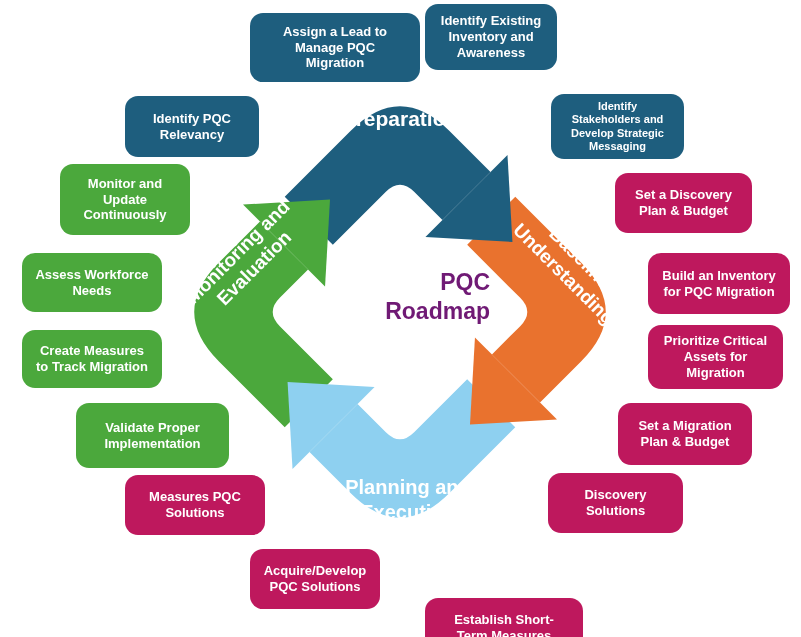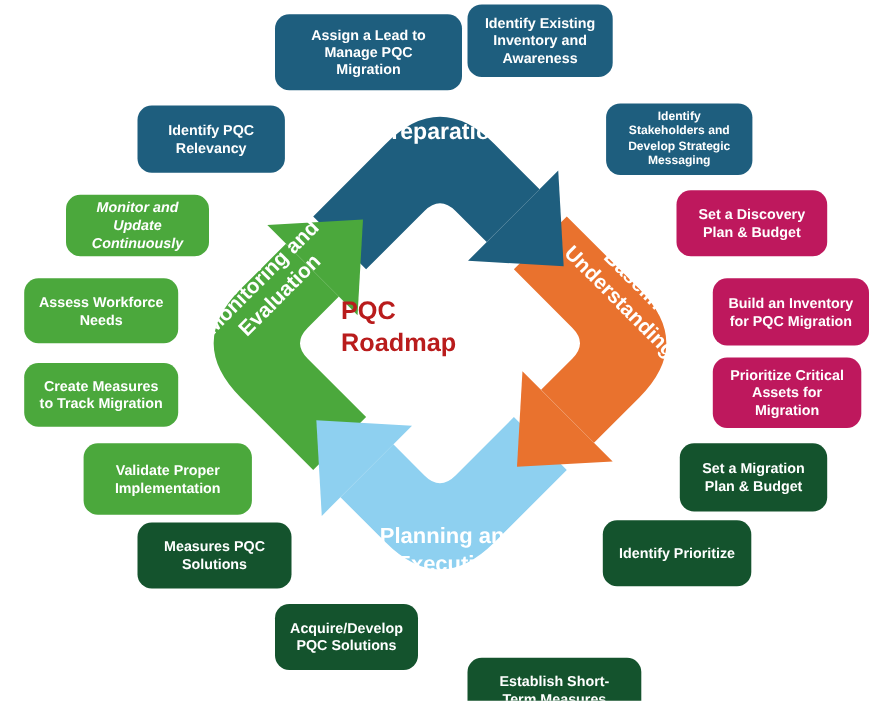--- a/index.html
+++ b/index.html
@@ -10,30 +10,30 @@
   .stage{position:absolute;inset:0;width:801px;height:637px;}
   svg.ring{position:absolute;left:0;top:0;}
   .task-box{
     position:absolute;border-radius:13px;color:#ffffff;
     display:flex;align-items:center;justify-content:center;text-align:center;
     font-size:13px;font-weight:700;line-height:1.22;white-space:pre-line;
     padding:2px 6px;box-sizing:border-box;
   }
   .bg-prep{background:#1E5E7E;}
   .bg-base{background:#be185d;}
-  .bg-plan{background:#14532d;}
+  .bg-plan{background:#be185d;}
   .bg-mon {background:#4BA83C;}
   .band-prep{fill:#1E5E7E;}
   .band-base{fill:#E9722E;}
   .band-plan{fill:#8ED0F0;}
   .band-mon {fill:#4BA83C;}
   .band-label{fill:#ffffff;font-weight:700;text-anchor:middle;}
   .center-title{
-    position:absolute;left:310px;top:268px;width:180px;text-align:left;
-    color:#b91c1c;font-size:23px;font-weight:700;line-height:29px;
+    position:absolute;left:310px;top:268px;width:180px;text-align:right;
+    color:#701a75;font-size:23px;font-weight:700;line-height:29px;
   }
 </style>
 </head>
 <body>
 
 <div class="stage">
 
   <svg class="ring" width="801" height="637" viewBox="0 0 801 637">
     <g transform="translate(400,312) rotate(-45)">
 
@@ -95,31 +95,31 @@
   <div class="task-box bg-base" style="left:615px;top:173px;width:137px;height:60px;">Set a Discovery
 Plan &amp; Budget</div>
   <div class="task-box bg-base" style="left:648px;top:253px;width:142px;height:61px;">Build an Inventory
 for PQC Migration</div>
   <div class="task-box bg-base" style="left:648px;top:325px;width:135px;height:64px;">Prioritize Critical
 Assets for
 Migration</div>
 
   <div class="task-box bg-plan" style="left:618px;top:403px;width:134px;height:62px;">Set a Migration
 Plan &amp; Budget</div>
-  <div class="task-box bg-plan" style="left:548px;top:473px;width:135px;height:60px;">Identify Prioritize</div>
+  <div class="task-box bg-plan" style="left:548px;top:473px;width:135px;height:60px;">Discovery Solutions</div>
   <div class="task-box bg-plan" style="left:425px;top:550px;width:158px;height:59px;margin-top:48px;">Establish Short-
 Term Measures</div>
   <div class="task-box bg-plan" style="left:250px;top:549px;width:130px;height:60px;">Acquire/Develop
 PQC Solutions</div>
   <div class="task-box bg-plan" style="left:125px;top:475px;width:140px;height:60px;">Measures PQC
 Solutions</div>
 
   <div class="task-box bg-mon" style="left:76px;top:403px;width:153px;height:65px;">Validate Proper
 Implementation</div>
   <div class="task-box bg-mon" style="left:22px;top:330px;width:140px;height:58px;">Create Measures
 to Track Migration</div>
   <div class="task-box bg-mon" style="left:22px;top:253px;width:140px;height:59px;">Assess Workforce
 Needs</div>
-  <div class="task-box bg-mon" style="left:60px;top:177px;width:130px;height:56px;font-style:italic;">Monitor and
+  <div class="task-box bg-mon" style="left:60px;top:164px;width:130px;height:71px;">Monitor and
 Update
 Continuously</div>
 
 </div>
 
 </body></html>

